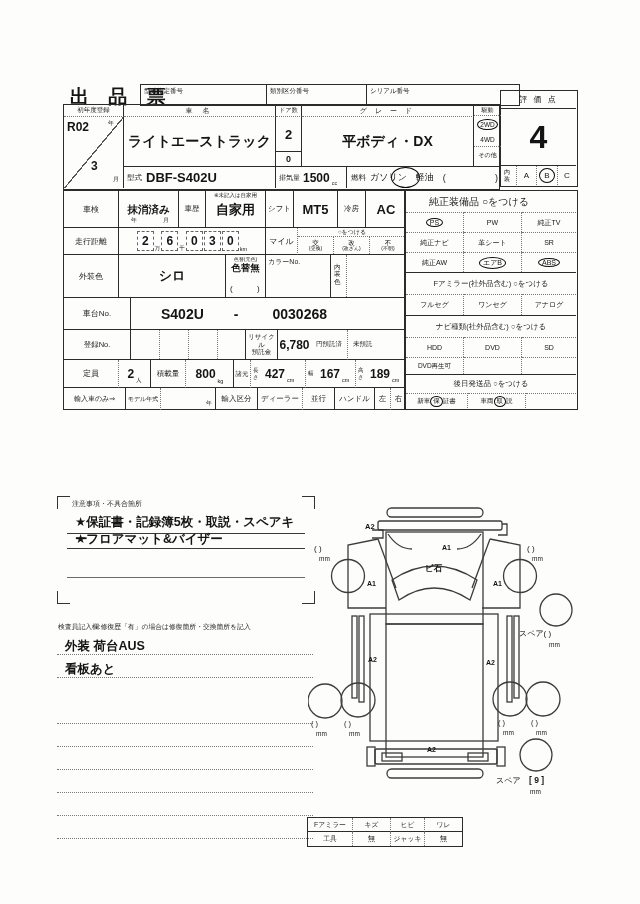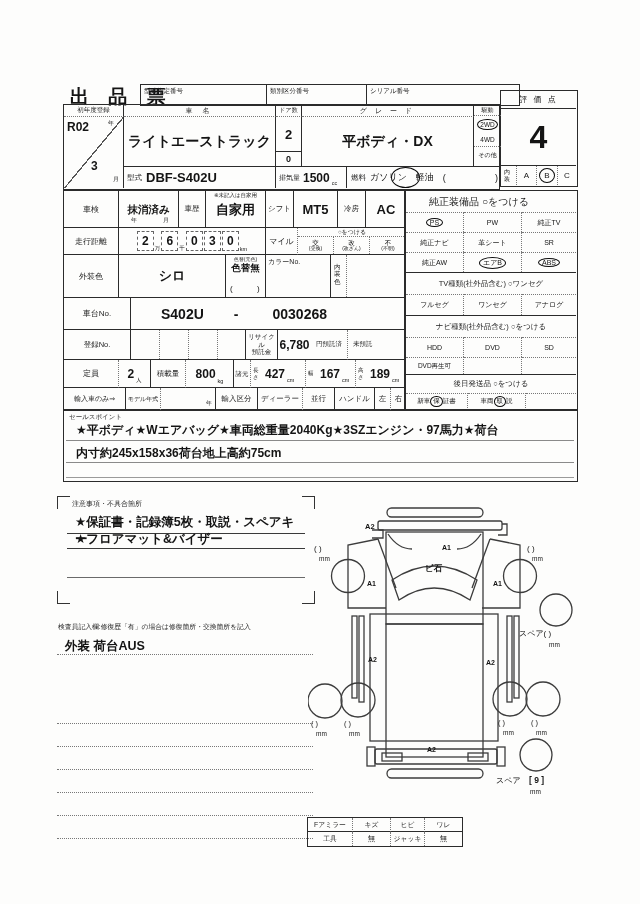--- a/index.html
+++ b/index.html
@@ -231,21 +231,21 @@
     <div class="cell dt dr cc" style="left:0;top:41px;width:58px;height:20px;font-size:7px;">純正ナビ</div>
     <div class="cell dt dr cc" style="left:58px;top:41px;width:58px;height:20px;font-size:7px;">革シート</div>
     <div class="cell dt cc" style="left:116px;top:41px;width:54px;height:20px;font-size:7px;">SR</div>
     <div class="cell dt dr cc" style="left:0;top:61px;width:58px;height:20px;font-size:7px;">純正AW</div>
     <div class="cell dt dr cc" style="left:58px;top:61px;width:58px;height:20px;">
         <span class="oval" style="font-size:7px;">エアB</span>
       </div>
     <div class="cell dt cc" style="left:116px;top:61px;width:54px;height:20px;">
         <span class="oval" style="font-size:7px;">ABS</span>
       </div>
-    <div class="cell st cc lbl" style="left:0;top:81px;width:170px;height:22px;font-size:7.5px;">TV種類(社外品含む) ○ワンセグ</div>
+    <div class="cell st cc lbl" style="left:0;top:81px;width:170px;height:22px;font-size:7.5px;">Fアミラー(社外品含む) ○をつける</div>
     <div class="cell dt dr cc" style="left:0;top:103px;width:58px;height:21px;font-size:7px;">フルセグ</div>
     <div class="cell dt dr cc" style="left:58px;top:103px;width:58px;height:21px;font-size:7px;">ワンセグ</div>
     <div class="cell dt cc" style="left:116px;top:103px;width:54px;height:21px;font-size:7px;">アナログ</div>
     <div class="cell st cc lbl" style="left:0;top:124px;width:170px;height:22px;font-size:7.5px;">ナビ種類(社外品含む) ○をつける</div>
     <div class="cell dt dr cc" style="left:0;top:146px;width:58px;height:20px;font-size:7px;">HDD</div>
     <div class="cell dt dr cc" style="left:58px;top:146px;width:58px;height:20px;font-size:7px;">DVD</div>
     <div class="cell dt cc" style="left:116px;top:146px;width:54px;height:20px;font-size:7px;">SD</div>
     <div class="cell dt dr cc" style="left:0;top:166px;width:58px;height:17px;font-size:6.5px;">DVD再生可</div>
     <div class="cell dt dr" style="left:58px;top:166px;width:58px;height:17px;"></div>
     <div class="cell dt" style="left:116px;top:166px;width:54px;height:17px;"></div>
@@ -256,43 +256,36 @@
         <span>証書</span>
     </div>
     <div class="cell dt dr cc" style="left:62px;top:202px;width:58px;height:15px;font-size:6.5px;">
       <span>車両</span>
         <span class="oval" style="font-size:6.5px;padding:0 2px;">取</span>
         <span>説</span>
     </div>
     <div class="cell dt" style="left:120px;top:202px;width:50px;height:15px;"></div>
   </div>
 
-  <div class="cell bx" style="left:63px;top:410px;width:515px;height:72px;">
-    <span class="cell lbl" style="left:5px;top:2px;font-size:6.5px;">セールスポイント</span>
-    <div class="cell bold" style="left:12px;top:11px;width:495px;font-size:12px;">★平ボディ★Wエアバッグ★車両総重量2040Kg★3SZエンジン・97馬力★荷台</div>
-    <div class="cell" style="left:2px;top:29px;width:508px;border-bottom:1px solid #8a8a8a;"></div>
-    <div class="cell bold" style="left:12px;top:34px;width:495px;font-size:12px;">内寸約245x158x36荷台地上高約75cm</div>
-    <div class="cell" style="left:2px;top:51px;width:508px;border-bottom:1px solid #8a8a8a;"></div>
-    <div class="cell" style="left:2px;top:66px;width:508px;border-bottom:1px solid #9a9a9a;"></div>
-  </div>
 
   <div class="cell" style="left:57px;top:496px;width:258px;height:108px;">
     <div class="cell" style="left:0;top:0;width:13px;height:13px;border-left:1.5px solid #333;border-top:1.5px solid #333;"></div>
     <div class="cell" style="right:0;top:0;width:13px;height:13px;border-right:1.5px solid #333;border-top:1.5px solid #333;"></div>
     <div class="cell" style="left:0;bottom:0;width:13px;height:13px;border-left:1.5px solid #333;border-bottom:1.5px solid #333;"></div>
     <div class="cell" style="right:0;bottom:0;width:13px;height:13px;border-right:1.5px solid #333;border-bottom:1.5px solid #333;"></div>
     <span class="cell lbl" style="left:15px;top:3px;font-size:7px;">注意事項・不具合箇所</span>
     <div class="cell noteline" style="left:10px;top:12px;width:238px;height:26px;border-bottom:1.2px solid #3a3a3a;">★保証書・記録簿5枚・取説・スペアキー</div>
     <div class="cell noteline" style="left:10px;top:29px;width:238px;height:24px;border-bottom:1.2px solid #3a3a3a;">★フロアマット&amp;バイザー</div>
     <div class="cell" style="left:10px;top:62px;width:238px;height:20px;border-bottom:1.2px solid #6a6a6a;"></div>
   </div>
 
   <div class="cell" style="left:55px;top:622px;width:260px;height:235px;">
     <span class="cell lbl" style="left:3px;top:0;font-size:6.8px;">検査員記入欄:修復歴「有」の場合は修復箇所・交換箇所を記入</span>
     <div class="cell noteline db" style="left:2px;top:10px;width:256px;height:23px;border-bottom-width:1.3px;">外装 荷台AUS</div>
+    <div class="cell noteline db" style="left:2px;top:33px;width:256px;height:23px;border-bottom-width:1.3px;">看板あと</div>
     <div class="cell db" style="left:2px;top:79px;width:256px;height:23px;"></div>
     <div class="cell db" style="left:2px;top:102px;width:256px;height:23px;"></div>
     <div class="cell db" style="left:2px;top:125px;width:256px;height:23px;"></div>
     <div class="cell db" style="left:2px;top:148px;width:256px;height:23px;"></div>
     <div class="cell db" style="left:2px;top:171px;width:256px;height:23px;"></div>
     <div class="cell db" style="left:2px;top:194px;width:256px;height:23px;"></div>
   </div>
 
   <svg class="cell" style="left:308px;top:492px;" width="332" height="316" viewBox="0 0 332 316">
     <g fill="none" stroke="#3c3c3c" stroke-width="1.3">

